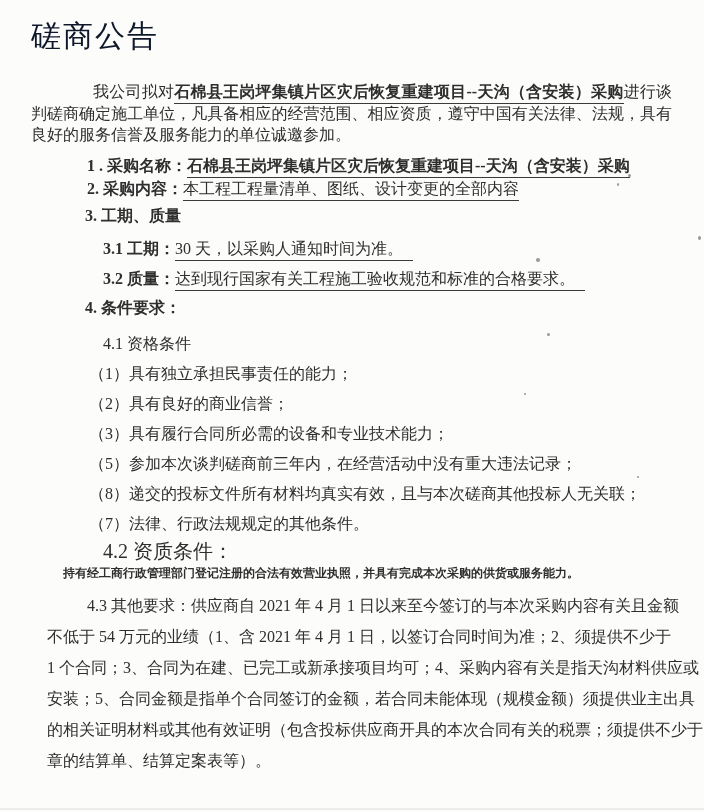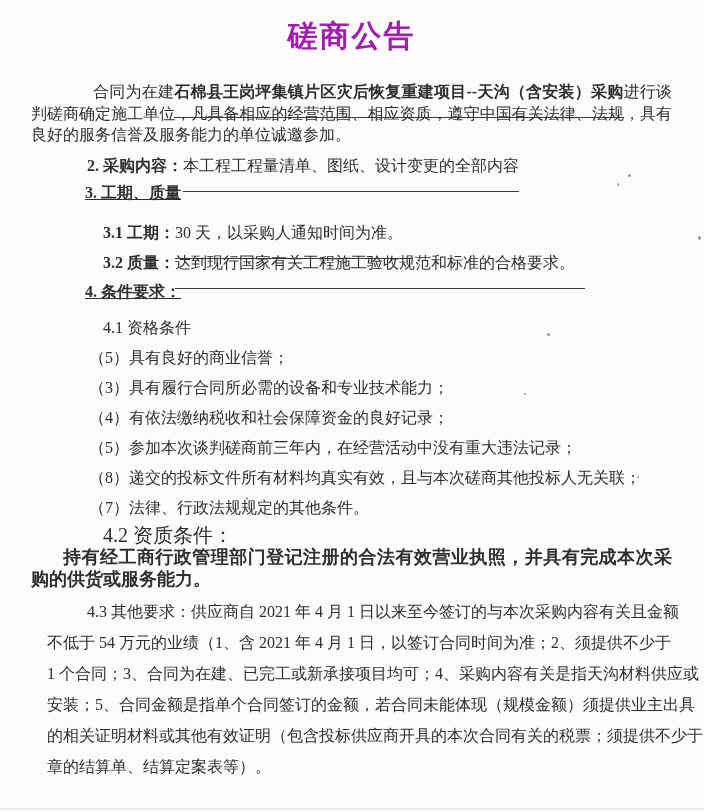--- a/index.html
+++ b/index.html
@@ -12,85 +12,83 @@
     height: 812px;
     position: relative;
     overflow: hidden;
     font-family: "Liberation Serif", "DejaVu Serif", serif;
     color: #2e2e2e;
   }
   .page {
     padding: 16px 32px 0 31px;
   }
   .doc-title {
-    text-align: center;
     font-size: 30px;
-    font-weight: 700;
+    font-weight: 400;
     line-height: 40px;
     letter-spacing: 2px;
-    color: #a21caf;
+    color: #0f172a;
   }
   .intro {
     margin-top: 25px;
     font-size: 16px;
     line-height: 21.5px;
     text-align: justify;
     text-indent: 62px;
   }
   .b { font-weight: 700; }
   .u {
     border-bottom: 1px solid #3a3a3a;
-    padding-bottom: 17px;
+    padding-bottom: 3px;
   }
   .u-tail { padding-right: 10px; }
   .numbered {
     margin-top: 8px;
     font-size: 16px;
   }
   .numbered .row {
     padding-left: 56px;
     line-height: 23px;
   }
   .sec-heading {
     margin-top: 7px;
     padding-left: 54px;
     font-size: 16px;
     font-weight: 700;
     line-height: 18px;
-    text-decoration: underline;
   }
   .sec-heading.gap-lg { margin-top: 11px; }
   .sub-line {
     margin-top: 12px;
     padding-left: 72px;
     font-size: 16px;
     line-height: 18px;
   }
-  .sub-line.first { margin-top: 22px; }
+  .sub-line.first { margin-top: 15px; }
   .sub-heading {
     margin-top: 18px;
     padding-left: 72px;
     font-size: 16px;
     line-height: 18px;
   }
   .qual-item {
     margin-top: 12px;
     padding-left: 58px;
     font-size: 16px;
     line-height: 18px;
   }
   .cred-heading {
     margin-top: 9px;
     padding-left: 72px;
     font-size: 20px;
     line-height: 18px;
   }
   .cred-para {
     margin-top: 2px;
-    font-size: 18px;
+    font-size: 12px;
     line-height: 22px;
     text-align: justify;
     text-indent: 32px;
     font-weight: 700;
   }
   .other-block {
     margin-top: 6px;
     font-size: 16px;
   }
   .other-line {
@@ -114,39 +112,40 @@
     background: #ededea;
   }
 </style>
 </head>
 <body>
 
 <div class="page">
 
   <div class="doc-title">磋商公告</div>
 
-  <div class="intro"><span>合同为在建</span><span class="b u">石棉县王岗坪集镇片区灾后恢复重建项目--天沟（含安装）采购</span><span>进行谈判磋商确定施工单位，凡具备相应的经营范围、相应资质，遵守中国有关法律、法规，具有良好的服务信誉及服务能力的单位诚邀参加。</span></div>
+  <div class="intro"><span>我公司拟对</span><span class="b u">石棉县王岗坪集镇片区灾后恢复重建项目--天沟（含安装）采购</span><span>进行谈判磋商确定施工单位，凡具备相应的经营范围、相应资质，遵守中国有关法律、法规，具有良好的服务信誉及服务能力的单位诚邀参加。</span></div>
 
   <div class="numbered">
+    <div class="row"><span class="b">1 . 采购名称：</span><span class="b u">石棉县王岗坪集镇片区灾后恢复重建项目--天沟（含安装）采购</span></div>
     <div class="row"><span class="b">2. 采购内容：</span><span class="u">本工程工程量清单、图纸、设计变更的全部内容</span></div>
   </div>
 
   <div class="sec-heading">3. 工期、质量</div>
 
   <div class="sub-line first"><span class="b">3.1 工期：</span><span class="u u-tail">30 天，以采购人通知时间为准。</span></div>
 
   <div class="sub-line"><span class="b">3.2 质量：</span><span class="u u-tail">达到现行国家有关工程施工验收规范和标准的合格要求。</span></div>
 
   <div class="sec-heading gap-lg">4. 条件要求：</div>
 
   <div class="sub-heading">4.1 资格条件</div>
 
-  <div class="qual-item">（5）具有良好的商业信誉；</div>
+  <div class="qual-item">（1）具有独立承担民事责任的能力；</div>
+  <div class="qual-item">（2）具有良好的商业信誉；</div>
   <div class="qual-item">（3）具有履行合同所必需的设备和专业技术能力；</div>
-  <div class="qual-item">（4）有依法缴纳税收和社会保障资金的良好记录；</div>
   <div class="qual-item">（5）参加本次谈判磋商前三年内，在经营活动中没有重大违法记录；</div>
   <div class="qual-item">（8）递交的投标文件所有材料均真实有效，且与本次磋商其他投标人无关联；</div>
   <div class="qual-item">（7）法律、行政法规规定的其他条件。</div>
 
   <div class="cred-heading">4.2 资质条件：</div>
 
   <div class="cred-para">持有经工商行政管理部门登记注册的合法有效营业执照，并具有完成本次采购的供货或服务能力。</div>
 
   <div class="other-block">
     <div class="other-line indent">4.3 其他要求：供应商自 2021 年 4 月 1 日以来至今签订的与本次采购内容有关且金额</div>

